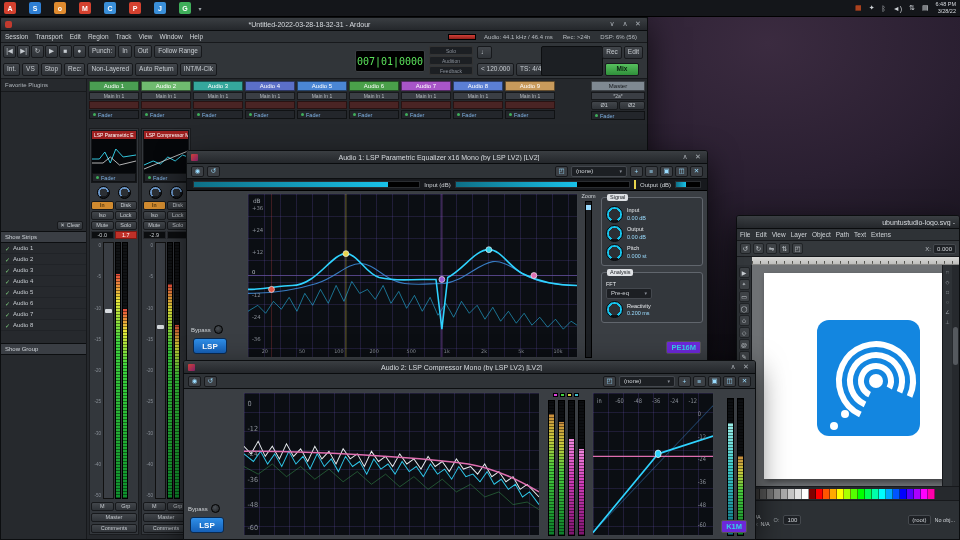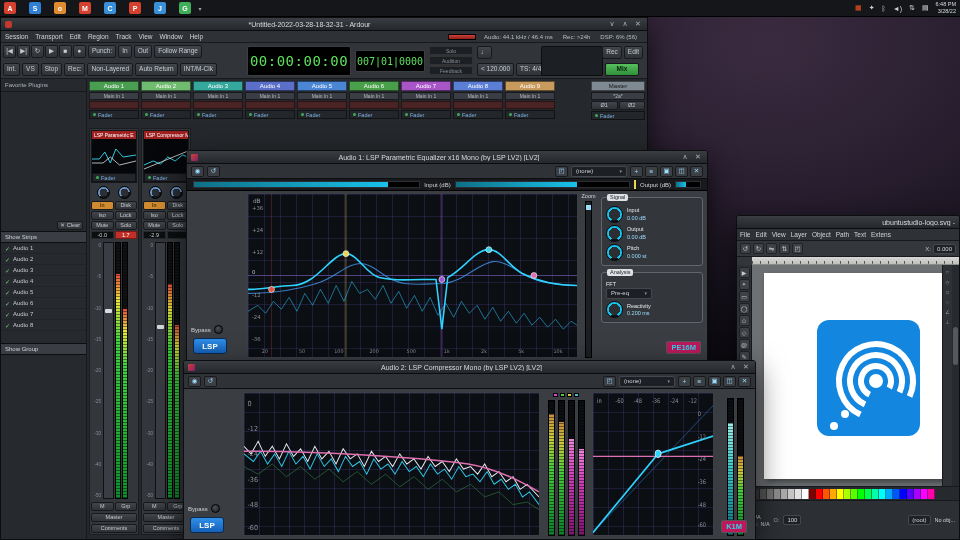--- a/index.html
+++ b/index.html
@@ -108,21 +108,21 @@
 .mlabel{font-size:6px;color:#cfd3d7;white-space:nowrap;}
 .tick{width:2px;height:9px;background:#e8d44d;flex:0 0 2px;}
 .pbody{position:absolute;top:40px;bottom:0;left:0;right:0;display:flex;padding:2px;gap:2px;}
 .cbody{position:absolute;top:28px;bottom:0;left:0;right:0;display:flex;padding:2px;gap:2px;}
 .pleft{width:56px;flex:0 0 56px;}
 .bypassrow{gap:3px;padding:2px;}
 .bylabel{font-size:6px;color:#cfd3d7;}
 .byled{width:9px;height:9px;border-radius:50%;background:radial-gradient(circle at 40% 35%,#4a4f55,#1c1f22);border:1px solid #000;}
 .lsp-logo{width:34px;height:16px;margin:2px 4px 4px;background:linear-gradient(#2f8fe8,#1560b8);border:1px solid #0a2a50;
  border-radius:3px;color:#fff;font-weight:bold;font-size:8px;display:flex;align-items:center;justify-content:center;}
-.lsp-badge{border:1px solid #555;background:#be185d;color:#35d0e8;font-size:7.5px;font-weight:bold;padding:1px 4px;border-radius:2px;}
+.lsp-badge{border:1px solid #555;background:#6d28d9;color:#35d0e8;font-size:7.5px;font-weight:bold;padding:1px 4px;border-radius:2px;}
 .egraph{flex:1;position:relative;background:#0b0e13;border:1px solid #3c4046;
  background-image:repeating-linear-gradient(to right,rgba(110,85,190,.22) 0 1px,transparent 1px 16px),
  repeating-linear-gradient(to bottom,rgba(110,85,190,.20) 0 1px,transparent 1px 22px);}
 .egraph svg,.cg svg{position:absolute;inset:0;width:100%;height:100%;}
 .zoomcol{width:17px;flex:0 0 17px;align-items:center;gap:2px;}
 .zlabel{font-size:5.5px;color:#cfd3d7;}
 .zslider{flex:1;width:7px;background:#1c1f23;border:1px solid #000;position:relative;}
 .zhandle{position:absolute;top:3px;left:0;right:0;height:5px;background:#9adcff;}
 .pright{width:106px;flex:0 0 106px;gap:6px;padding:4px 2px 2px;}
 .lsp-group{border:1px solid #61666d;border-radius:3px;background:#33373c;position:relative;padding:6px 4px 2px;}
@@ -233,21 +233,20 @@
       </div>
       <div class="trow" style="top:20px;">
         <span class="btn">Int.</span>
         <span class="btn">VS</span>
         <span class="btn">Stop</span>
         <span class="btn">Rec:</span>
         <span class="btn">Non-Layered</span>
         <span class="btn">Auto Return</span>
         <span class="btn">INT/M-Clk</span>
       </div>
-      <div class="clockbox abs">00:00:00:00</div>
       <div class="bbtbox abs">007|01|0000</div>
       <div class="inds abs col">
 
       <span class="ind">Solo</span>
           <span class="ind">Audition</span>
           <span class="ind">Feedback</span>
         </div>
       <span class="btn abs metro">
           <span>♩</span>
         </span>

